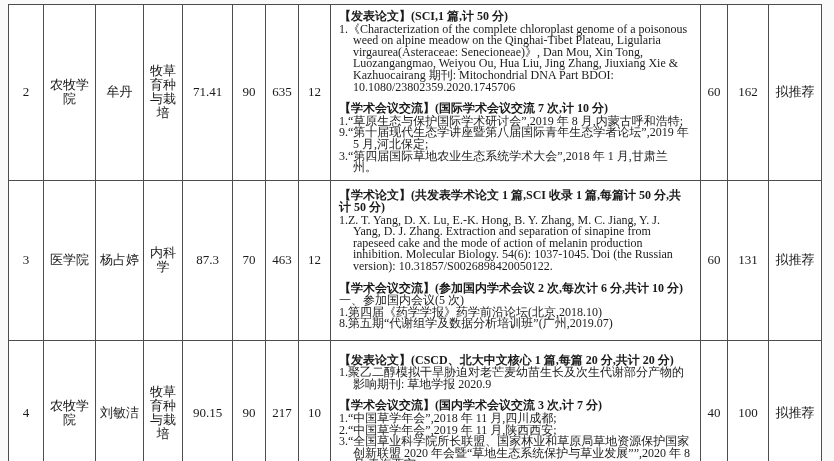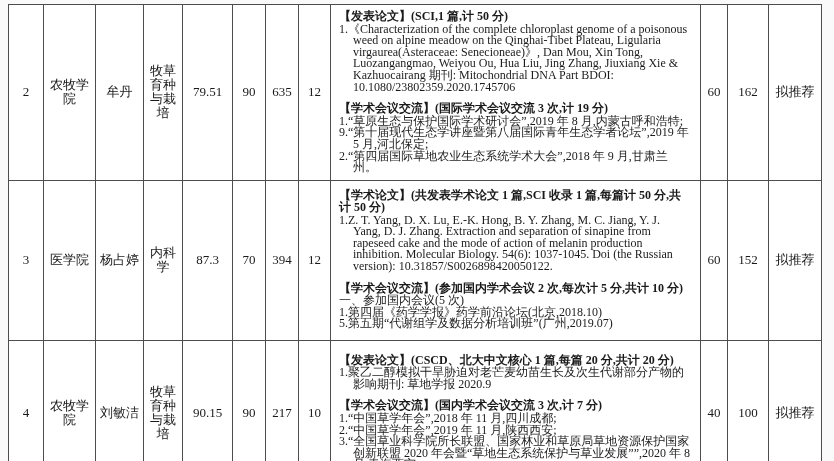--- a/index.html
+++ b/index.html
@@ -60,64 +60,64 @@
       <col style="width:41px">
       <col style="width:53px">
   </colgroup>
 
   <tbody>
       <tr class="r0">
     <td>2</td>
     <td class="cjk-narrow">农牧学院</td>
     <td>牟丹</td>
     <td class="cjk-narrow">牧草育种与栽培</td>
-    <td>79.51</td>
+    <td>71.41</td>
     <td>90</td>
     <td>635</td>
     <td>12</td>
     <td class="details">
       <div class="block">
         <div class="bhead">【发表论文】(SCI,1 篇,计 50 分)</div>
         <div class="item">1.《Characterization of the complete chloroplast genome of a poisonous weed on alpine meadow on the Qinghai-Tibet Plateau, Ligularia virgaurea(Asteraceae: Senecioneae)》, Dan Mou, Xin Tong, Luozangangmao, Weiyou Ou, Hua Liu, Jing Zhang, Jiuxiang Xie &amp; Kazhuocairang 期刊: Mitochondrial DNA Part BDOI: 10.1080/23802359.2020.1745706</div>
       </div>
       <div class="block">
-        <div class="bhead">【学术会议交流】(国际学术会议交流 3 次,计 19 分)</div>
+        <div class="bhead">【学术会议交流】(国际学术会议交流 7 次,计 10 分)</div>
         <div class="item">1.“草原生态与保护国际学术研讨会”,2019 年 8 月,内蒙古呼和浩特;</div>
         <div class="item">9.“第十届现代生态学讲座暨第八届国际青年生态学者论坛”,2019 年 5 月,河北保定;</div>
-        <div class="item">2.“第四届国际草地农业生态系统学术大会”,2018 年 9 月,甘肃兰州。</div>
+        <div class="item">3.“第四届国际草地农业生态系统学术大会”,2018 年 1 月,甘肃兰州。</div>
       </div>
     </td>
     <td>60</td>
     <td>162</td>
     <td>拟推荐</td>
   </tr>
 
   <tr class="r1">
     <td>3</td>
     <td class="cjk-narrow">医学院</td>
     <td>杨占婷</td>
     <td class="cjk-narrow">内科学</td>
     <td>87.3</td>
     <td>70</td>
-    <td>394</td>
+    <td>463</td>
     <td>12</td>
     <td class="details">
       <div class="block">
         <div class="bhead">【学术论文】(共发表学术论文 1 篇,SCI 收录 1 篇,每篇计 50 分,共计 50 分)</div>
         <div class="item">1.Z. T. Yang, D. X. Lu, E.-K. Hong, B. Y. Zhang, M. C. Jiang, Y. J. Yang,  D. J. Zhang. Extraction and separation of sinapine from rapeseed cake and the mode of action of melanin production inhibition. Molecular Biology. 54(6): 1037-1045. Doi (the Russian version): 10.31857/S0026898420050122.</div>
       </div>
       <div class="block">
-        <div class="bhead">【学术会议交流】(参加国内学术会议 2 次,每次计 5 分,共计 10 分)</div>
+        <div class="bhead">【学术会议交流】(参加国内学术会议 2 次,每次计 6 分,共计 10 分)</div>
         <div class="item">一、参加国内会议(5 次)</div>
         <div class="item">1.第四届《药学学报》药学前沿论坛(北京,2018.10)</div>
-        <div class="item">5.第五期“代谢组学及数据分析培训班”(广州,2019.07)</div>
+        <div class="item">8.第五期“代谢组学及数据分析培训班”(广州,2019.07)</div>
       </div>
     </td>
     <td>60</td>
-    <td>152</td>
+    <td>131</td>
     <td>拟推荐</td>
   </tr>
 
   <tr class="r2">
     <td>4</td>
     <td class="cjk-narrow">农牧学院</td>
     <td>刘敏洁</td>
     <td class="cjk-narrow">牧草育种与栽培</td>
     <td>90.15</td>
     <td>90</td>

